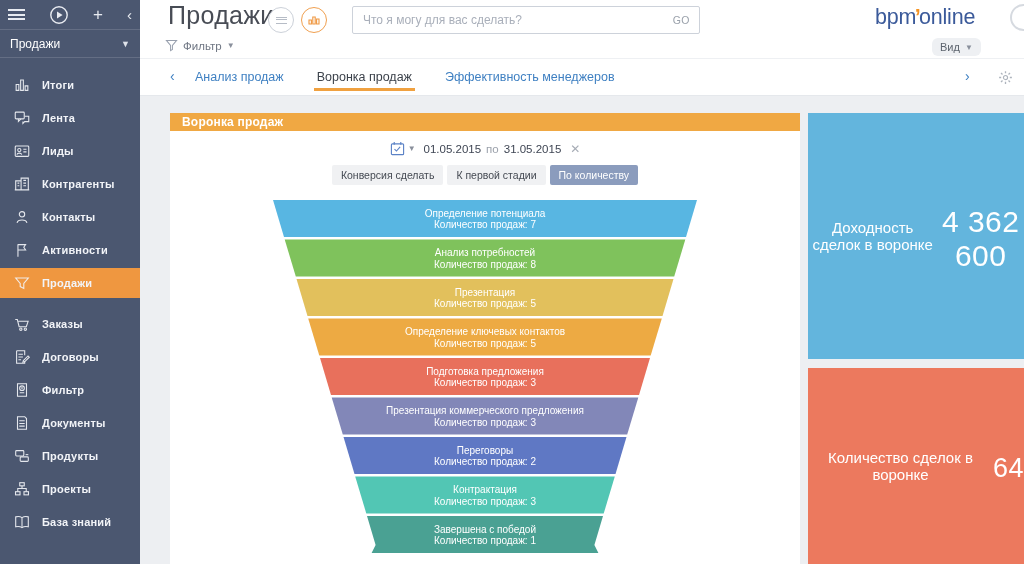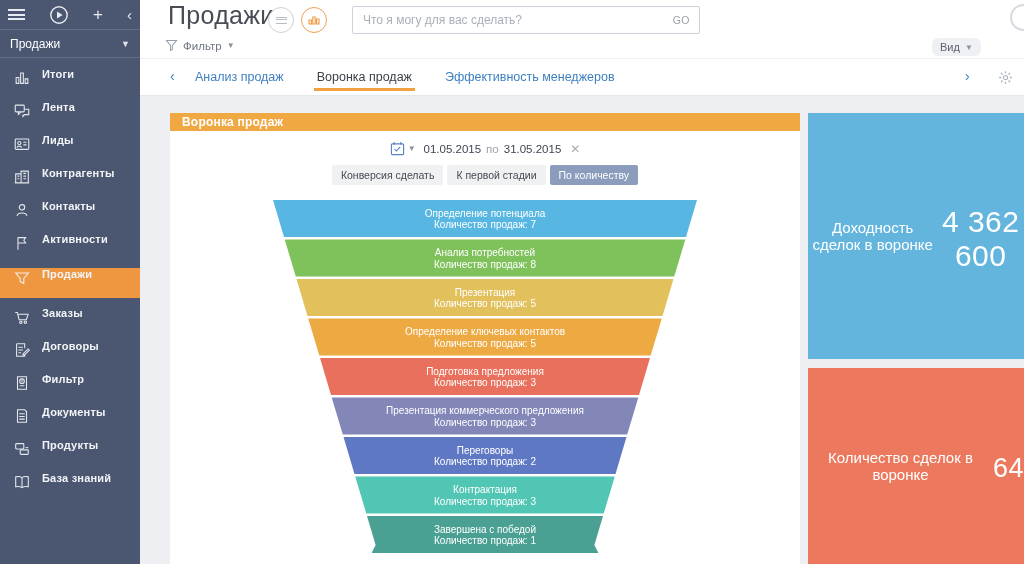--- a/index.html
+++ b/index.html
@@ -10,21 +10,21 @@
   #sidebar{position:absolute;left:0;top:0;width:140px;height:564px;background:var(--sidebar-bg,#4b5770);color:#fff;}
   .sb-top{height:30px;display:flex;align-items:center;padding:0 8px;justify-content:space-between;border-bottom:1px solid rgba(255,255,255,.14);}
   .sb-top .ic{cursor:pointer;display:flex;align-items:center;justify-content:center;}
   .burger{width:17px;height:11px;border-top:2px solid #e8ebf1;border-bottom:2px solid #e8ebf1;position:relative;}
   .burger:after{content:"";position:absolute;left:0;top:2.5px;width:100%;height:2px;background:#e8ebf1;}
   .plus{font-size:17px;color:#e8ebf1;line-height:1;font-weight:400;}
   .chev{font-size:15px;color:#e8ebf1;line-height:1;}
   .sb-workplace{height:28px;display:flex;align-items:center;justify-content:space-between;padding:0 10px;font-size:12px;border-bottom:1px solid rgba(255,255,255,.14);cursor:pointer;}
   .sb-workplace .caret{font-size:9px;color:#dfe3ea;}
   #sb-items{padding-top:10px;}
-  .sb-item{height:33px;display:flex;align-items:flex-start;padding:0 16px 0 11px;cursor:pointer;}
+  .sb-item{height:33px;display:flex;align-items:center;padding:0 16px 0 11px;cursor:pointer;}
   .sb-item .sb-ico{width:22px;height:20px;display:flex;align-items:center;justify-content:center;flex:0 0 22px;opacity:.92;}
   .sb-item .sb-label{margin-left:9px;font-size:11px;font-weight:700;letter-spacing:.2px;color:#f2f4f8;white-space:nowrap;}
   .sb-item.active{background:var(--sidebar-active,#ef9740);height:30px;margin:2px 0 9px 0;}
 
   
   #header{position:absolute;left:140px;top:0;width:884px;height:96px;background:#fff;}
   .hrow1{position:relative;height:36px;}
   #page-title{position:absolute;left:28px;top:1px;font-size:25px;color:#484c55;letter-spacing:.3px;}
   .view-btn{position:absolute;top:7px;width:26px;height:26px;border-radius:50%;border:1px solid #ccd1d9;display:flex;align-items:center;justify-content:center;cursor:pointer;background:#fff;}
   #view-list-btn{left:128px;}
@@ -208,20 +208,31 @@
               <rect x="3" y="4" width="9" height="6" rx="1"></rect>
               <rect x="8" y="11" width="9" height="5" rx="1"></rect>
               <path d="M14 8.5h3"></path>
             </svg>
           </span>
     <span class="sb-label">Продукты</span>
   </div>
         <div class="sb-item">
     <span class="sb-ico">
             <svg width="18" height="18" viewBox="0 0 20 20" fill="none" stroke="#f2f4f8" stroke-width="1.2">
+              <rect x="7.5" y="3" width="5" height="3.5"></rect>
+              <rect x="2.8" y="13" width="5" height="3.5"></rect>
+              <rect x="12.2" y="13" width="5" height="3.5"></rect>
+              <path d="M10 6.5v3M10 9.5H5.3v3.5M10 9.5h4.7v3.5"></path>
+            </svg>
+          </span>
+    <span class="sb-label">Проекты</span>
+  </div>
+        <div class="sb-item">
+    <span class="sb-ico">
+            <svg width="18" height="18" viewBox="0 0 20 20" fill="none" stroke="#f2f4f8" stroke-width="1.2">
               <path d="M10 5.2C8 3.8 5 3.8 3 4.3v11c2-.5 5-.5 7 1 2-1.5 5-1.5 7-1v-11c-2-.5-5-.5-7 .9z"></path>
               <path d="M10 5.2v11"></path>
             </svg>
           </span>
     <span class="sb-label">База знаний</span>
   </div>
       </div>
   </div>
 
   <div id="header">
@@ -232,20 +243,21 @@
         </div>
       <div class="view-btn" id="view-analytics-btn">
         <svg width="14" height="14" viewBox="0 0 14 14">
             <path d="M2 11V7h2.4v4zM5.8 11V4h2.4v7zM9.6 11V6H12v5z" fill="none" stroke="#ef9740" stroke-width="1.1"></path>
           </svg>
       </div>
       <div id="search-wrap">
         <input id="search-input" placeholder="Что я могу для вас сделать?" style="">
         <span id="go-btn">GO</span>
       </div>
+      <div id="logo"><span>bpm</span><span class="mark">’</span><span>online</span></div>
       <div id="avatar"></div>
     </div>
     <div class="hrow2">
       <div id="filter-btn">
         <svg width="13" height="13" viewBox="0 0 14 14">
             <path d="M1.5 1.5h11L8 7v4.2L6 12.5V7z" fill="none" stroke="#98a0ae" stroke-width="1.1"></path>
           </svg>
         <span>Фильтр</span>
         <span class="caret">▼</span>
       </div>

